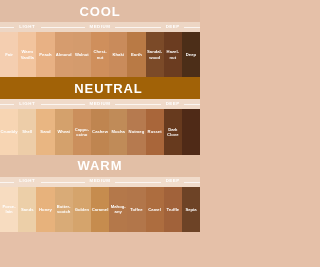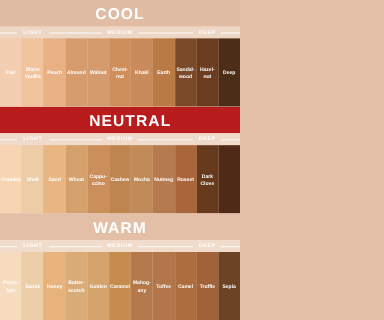--- a/index.html
+++ b/index.html
@@ -9,21 +9,21 @@
   }
   body {
     width: 200px;
     height: 267px;
     overflow: hidden;
     font-family: "Liberation Sans", sans-serif;
     -webkit-font-smoothing: antialiased;
   }
   .palette {
     width: 200px;
-    height: 267px;
+    height: 232px;
     display: flex;
     flex-direction: column;
   }
   .section {
     position: relative;
     display: flex;
     flex-direction: column;
     overflow: hidden;
   }
   .section-header {
@@ -159,21 +159,21 @@
           <span class="swatch-name">Hazel-
 nut</span>
         </div>
         <div class="swatch" style="background: rgb(76, 46, 24); flex: 1 1 0px;">
           <span class="swatch-name">Deep</span>
         </div>
       </div>
   </div>
 
   <div class="section" style="flex: 1 1 0px; background: rgb(235, 204, 184);">
-    <div class="section-header" style="background: #b91c1c; padding-left: 17px;">
+    <div class="section-header" style="background: #a16207; padding-left: 17px;">
       <div class="section-title">NEUTRAL</div>
     </div>
     <div class="tone-row" style="background: rgb(240, 218, 201);">
       <div class="tone-cell" style="flex: 3 1 0px;">
         <span class="tone-rule" style="left: 0px; right: calc(50% + 13.5px);"></span>
           <span class="tone-label">LIGHT</span>
       <span class="tone-rule" style="right: 0px; left: calc(50% + 13.5px);"></span>
         </div>
       <div class="tone-cell" style="flex: 5 1 0px;">
         <span class="tone-rule" style="left: 0px; right: calc(50% + 15.4px);"></span>

